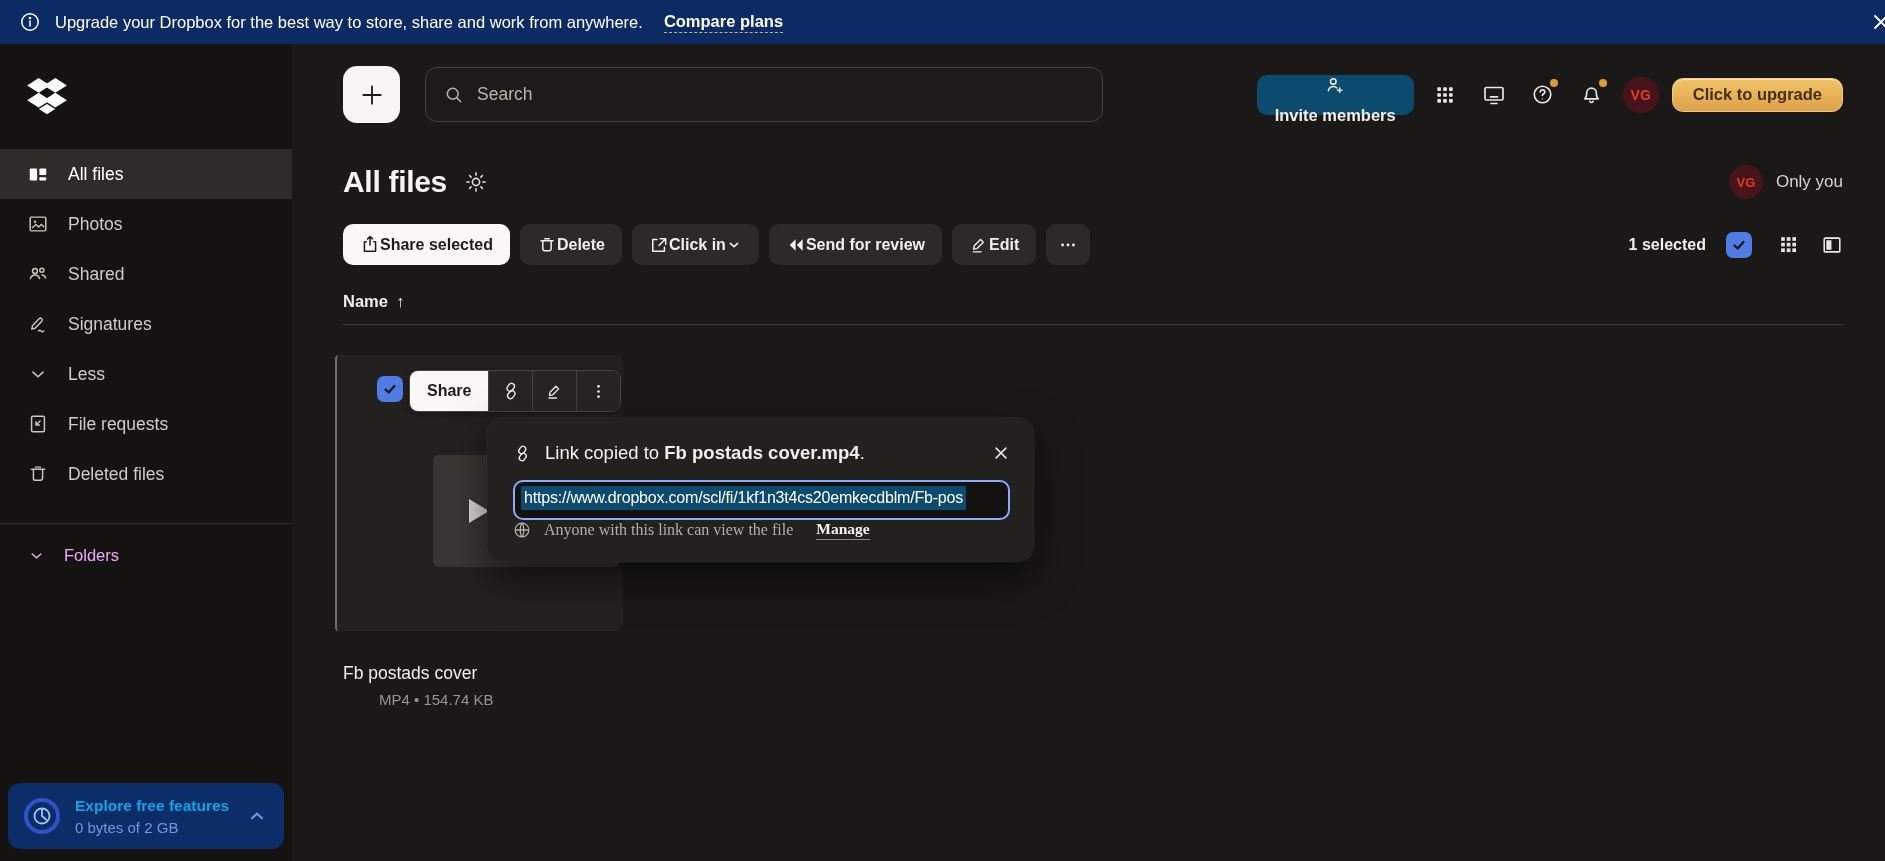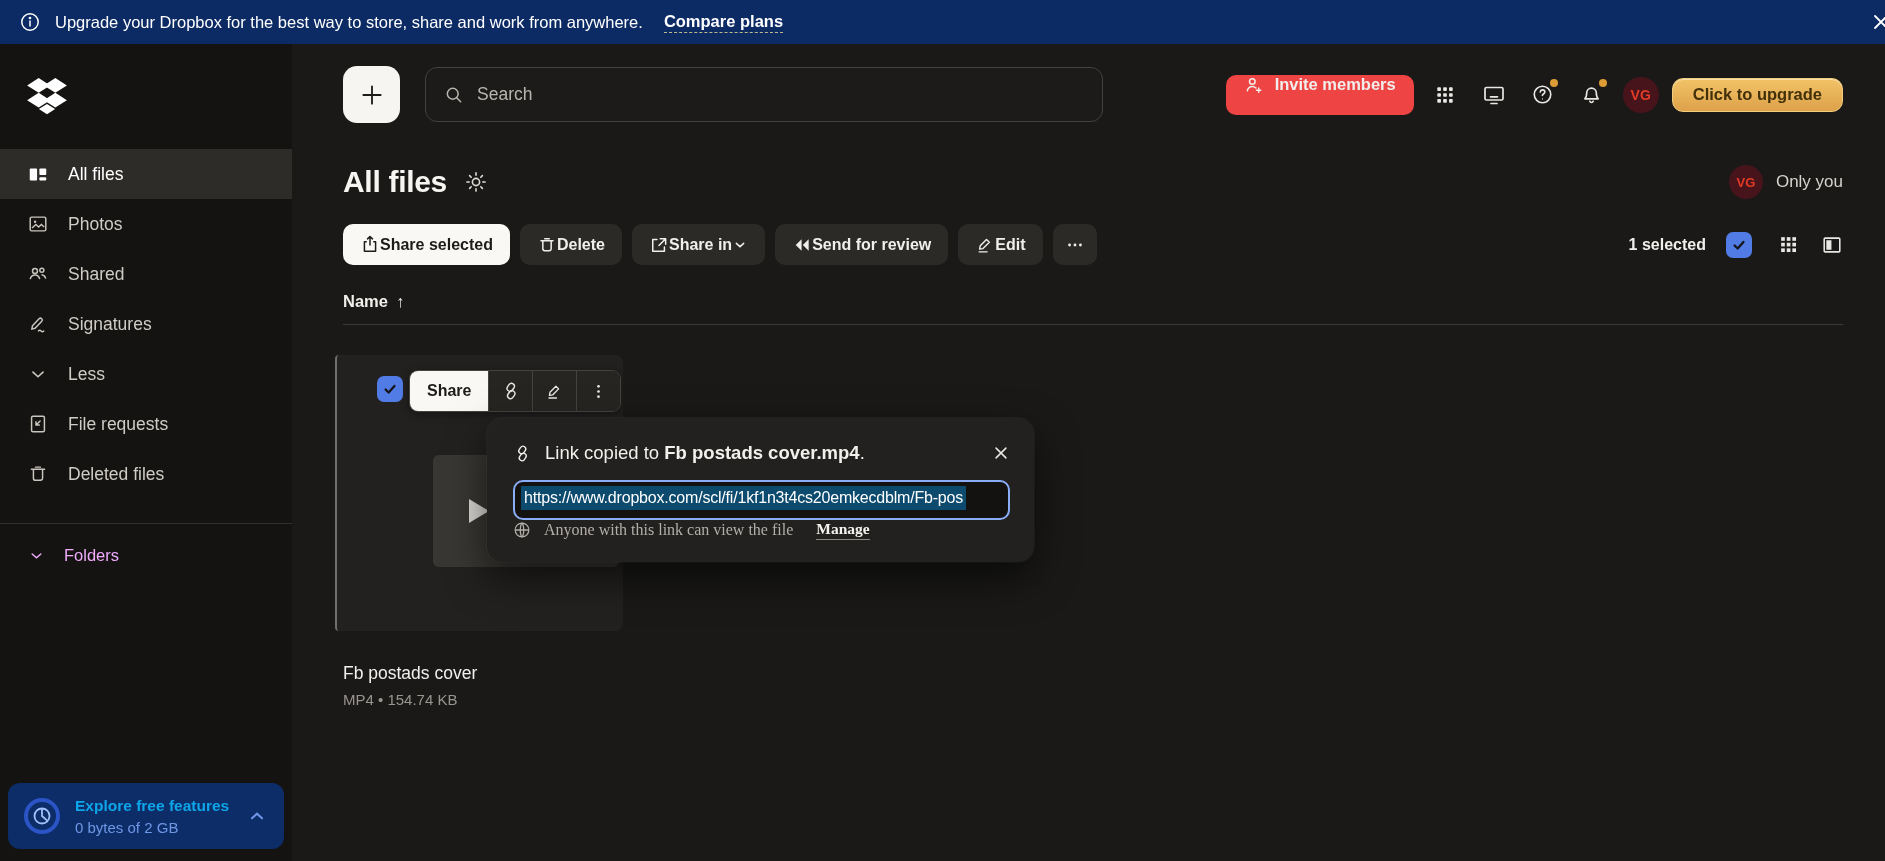--- a/index.html
+++ b/index.html
@@ -38,22 +38,22 @@
 
   .header-row { display:flex; align-items:center; margin-top:22px; height:57px; }
   .plus-btn { width:57px; height:57px; background:#f7f5f1; border-radius:14px; color:#1d1c1a;
     display:flex; align-items:center; justify-content:center; cursor:pointer; }
   .search-box { width:678px; height:55px; margin-left:25px; border:1px solid #43413c; border-radius:12px;
     display:flex; align-items:center; padding:0 18px; gap:13px; color:#b9b6b0; background:#1c1b19; }
   .search-box input { background:transparent; border:none; outline:none; color:#e8e6e2;
     font-size:17.5px; flex:1; font-family:inherit; }
   .search-box input::placeholder { color:#b9b6b0; opacity:1; }
   .header-right { margin-left:auto; display:flex; align-items:center; gap:13px; }
-  .invite-btn { height:40px; padding:0 18px; border-radius:10px; background:#ef4444; color:#f1efeb;
-    font-weight:bold; font-size:16.5px; display:flex; gap:10px; cursor:pointer; }
+  .invite-btn { height:40px; padding:0 18px; border-radius:10px; background:#0c4a6e; color:#f1efeb;
+    font-weight:bold; font-size:16.5px; display:flex; align-items:center; gap:10px; cursor:pointer;flex-direction:column; }
   .icon-btn { width:36px; height:36px; display:flex; align-items:center; justify-content:center;
     color:#e9e7e3; position:relative; cursor:pointer; }
   .badge-dot { position:absolute; top:2px; right:3px; width:8px; height:8px; border-radius:50%; background:#dd9b35; }
   .avatar { width:36px; height:36px; border-radius:50%; background:#47141b; color:#e33b25;
     font-weight:bold; font-size:14px; display:flex; align-items:center; justify-content:center; cursor:pointer; }
   .upgrade-btn { height:34px; padding:0 20px; border-radius:11px;
     background:linear-gradient(180deg,#f2c367,#dda14a); border:1px solid #f3cd7e;
     box-shadow:inset 0 1px 0 rgba(255,255,255,.45); color:#42300a; font-weight:bold; font-size:16.5px;
     display:flex; align-items:center; cursor:pointer; }
 
@@ -102,21 +102,21 @@
   .url-box { margin-top:16px; border:2px solid #8badf7; border-radius:10px; background:#131211;
     padding:4px 6px; cursor:text; }
   .url-text { display:inline-block; max-width:100%; overflow:hidden; white-space:nowrap; font-size:16px;
     color:#fff; background:#0c4a6e; padding:3px 3px; letter-spacing:-.2px; }
   .pop-foot { display:flex; align-items:center; gap:13px; color:#b2afa9; font-size:16px;font-family:Liberation Serif, serif; }
   .manage { color:#f5f3ef; font-weight:bold; font-size:15.5px; border-bottom:1.5px solid #8a8780;
     padding-bottom:1px; margin-left:10px; cursor:pointer; }
 
   .caption { position:absolute; left:0; top:338px; }
   .file-name { font-size:17.5px; color:#f2f0ed; }
-  .file-meta { font-size:15px; color:#98958f; margin-top:7px; }
+  .file-meta { font-size:15px; color:#98958f; margin-top:7px;margin-left:36px; }
 </style>
 </head>
 <body>
 
 <div class="top-banner">
   <span>
     <svg width="20" height="20" viewBox="0 0 20 20" fill="none" stroke="#fff" stroke-width="1.5">
       <circle cx="10" cy="10" r="8.2"></circle>
         <path d="M10 9v5" stroke-linecap="round"></path>
         <circle cx="10" cy="6" r="0.6" fill="#fff"></circle>
@@ -346,21 +346,21 @@
       </span>
       <span>Delete</span>
     </div>
     <div class="tb-btn">
       <span>
         <svg width="20" height="20" viewBox="0 0 24 24" fill="none" stroke="currentColor" stroke-width="1.8" stroke-linecap="round" stroke-linejoin="round">
           <path d="M13.5 4.5H20v6.5M19.6 4.9L12 12.5"></path>
             <path d="M9.5 5.5H4.5v14h14v-5"></path>
         </svg>
       </span>
-      <span>Share in</span>
+      <span>Click in</span>
       <span>
         <svg width="16" height="16" viewBox="0 0 24 24" fill="none" stroke="currentColor" stroke-width="2.2" stroke-linecap="round">
           <path d="M6.5 9.5l5.5 5 5.5-5"></path>
         </svg>
       </span>
     </div>
     <div class="tb-btn">
       <span>
         <svg width="20" height="20" viewBox="0 0 24 24" fill="currentColor">
           <path d="M11.5 5L4.5 12l7 7zM20 5l-7 7 7 7z"></path>

